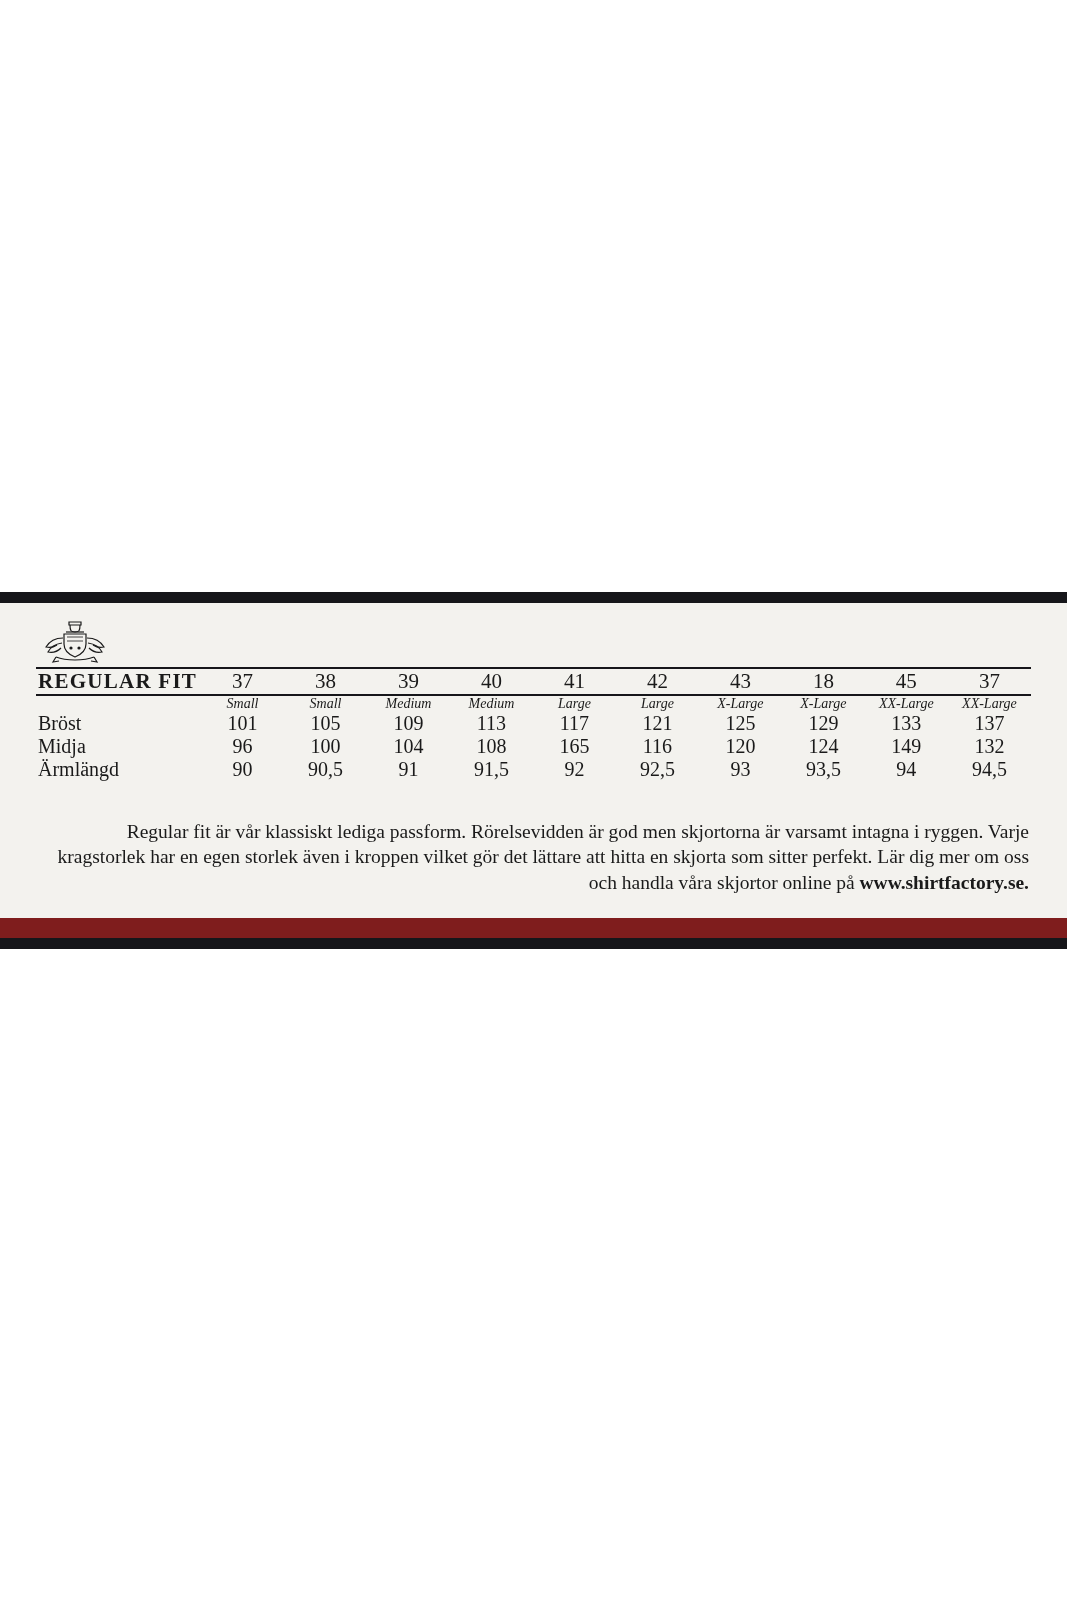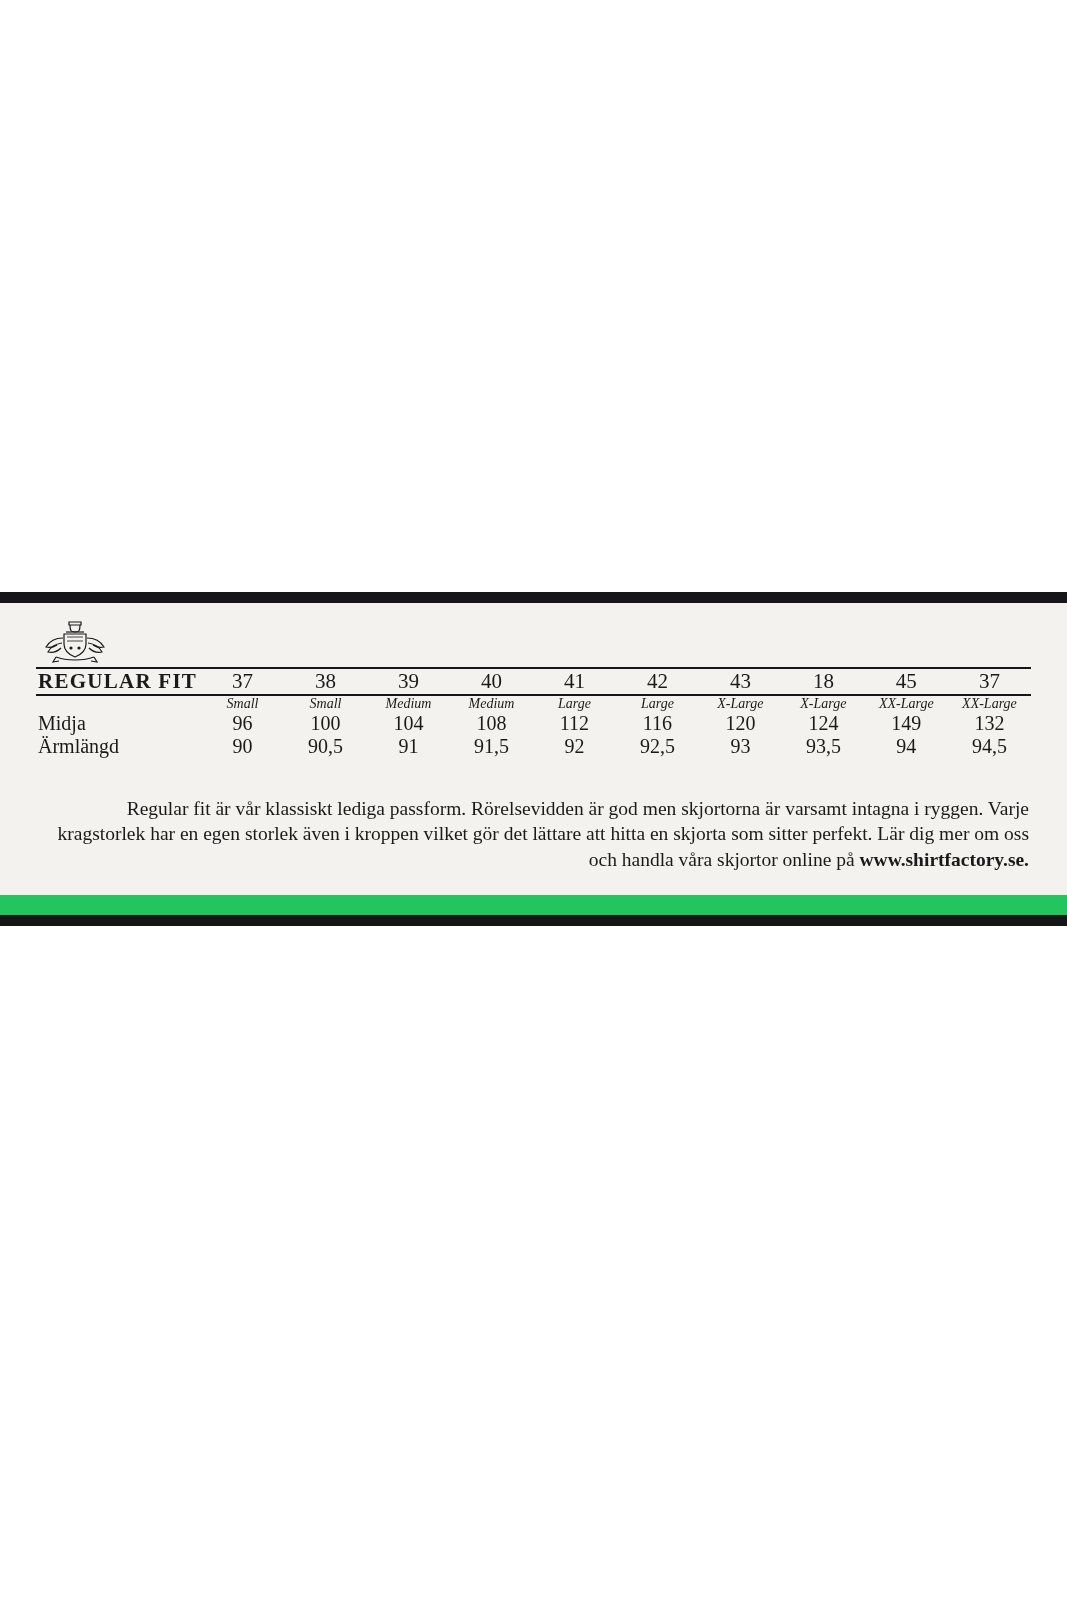--- a/index.html
+++ b/index.html
@@ -13,21 +13,21 @@
     position: relative;
     font-family: "Liberation Serif", serif;
     color: #1a1a1a;
   }
 
   .size-chart {
     position: absolute;
     left: 0;
     top: 592px;
     width: 1067px;
-    background: #22c55e;
+    background: #7f1d1d;
     box-sizing: border-box;
   }
 
   .rule-top {
     height: 11px;
     background: #16161a;
     width: 100%;
   }
   .rule-bottom {
     height: 11px;
@@ -183,28 +183,41 @@
           <td>Medium</td>
           <td>Medium</td>
           <td>Large</td>
           <td>Large</td>
           <td>X-Large</td>
           <td>X-Large</td>
           <td>XX-Large</td>
           <td>XX-Large</td>
         </tr>
 
+        <tr class="data-row">
+          <td class="rowlabel">Bröst</td>
+          <td>101</td>
+          <td>105</td>
+          <td>109</td>
+          <td>113</td>
+          <td>117</td>
+          <td>121</td>
+          <td>125</td>
+          <td>129</td>
+          <td>133</td>
+          <td>137</td>
+        </tr>
 
         <tr class="data-row">
           <td class="rowlabel">Midja</td>
           <td>96</td>
           <td>100</td>
           <td>104</td>
           <td>108</td>
-          <td>112</td>
+          <td>165</td>
           <td>116</td>
           <td>120</td>
           <td>124</td>
           <td>149</td>
           <td>132</td>
         </tr>
 
 
         <tr class="data-row">
           <td class="rowlabel">Ärmlängd</td>

